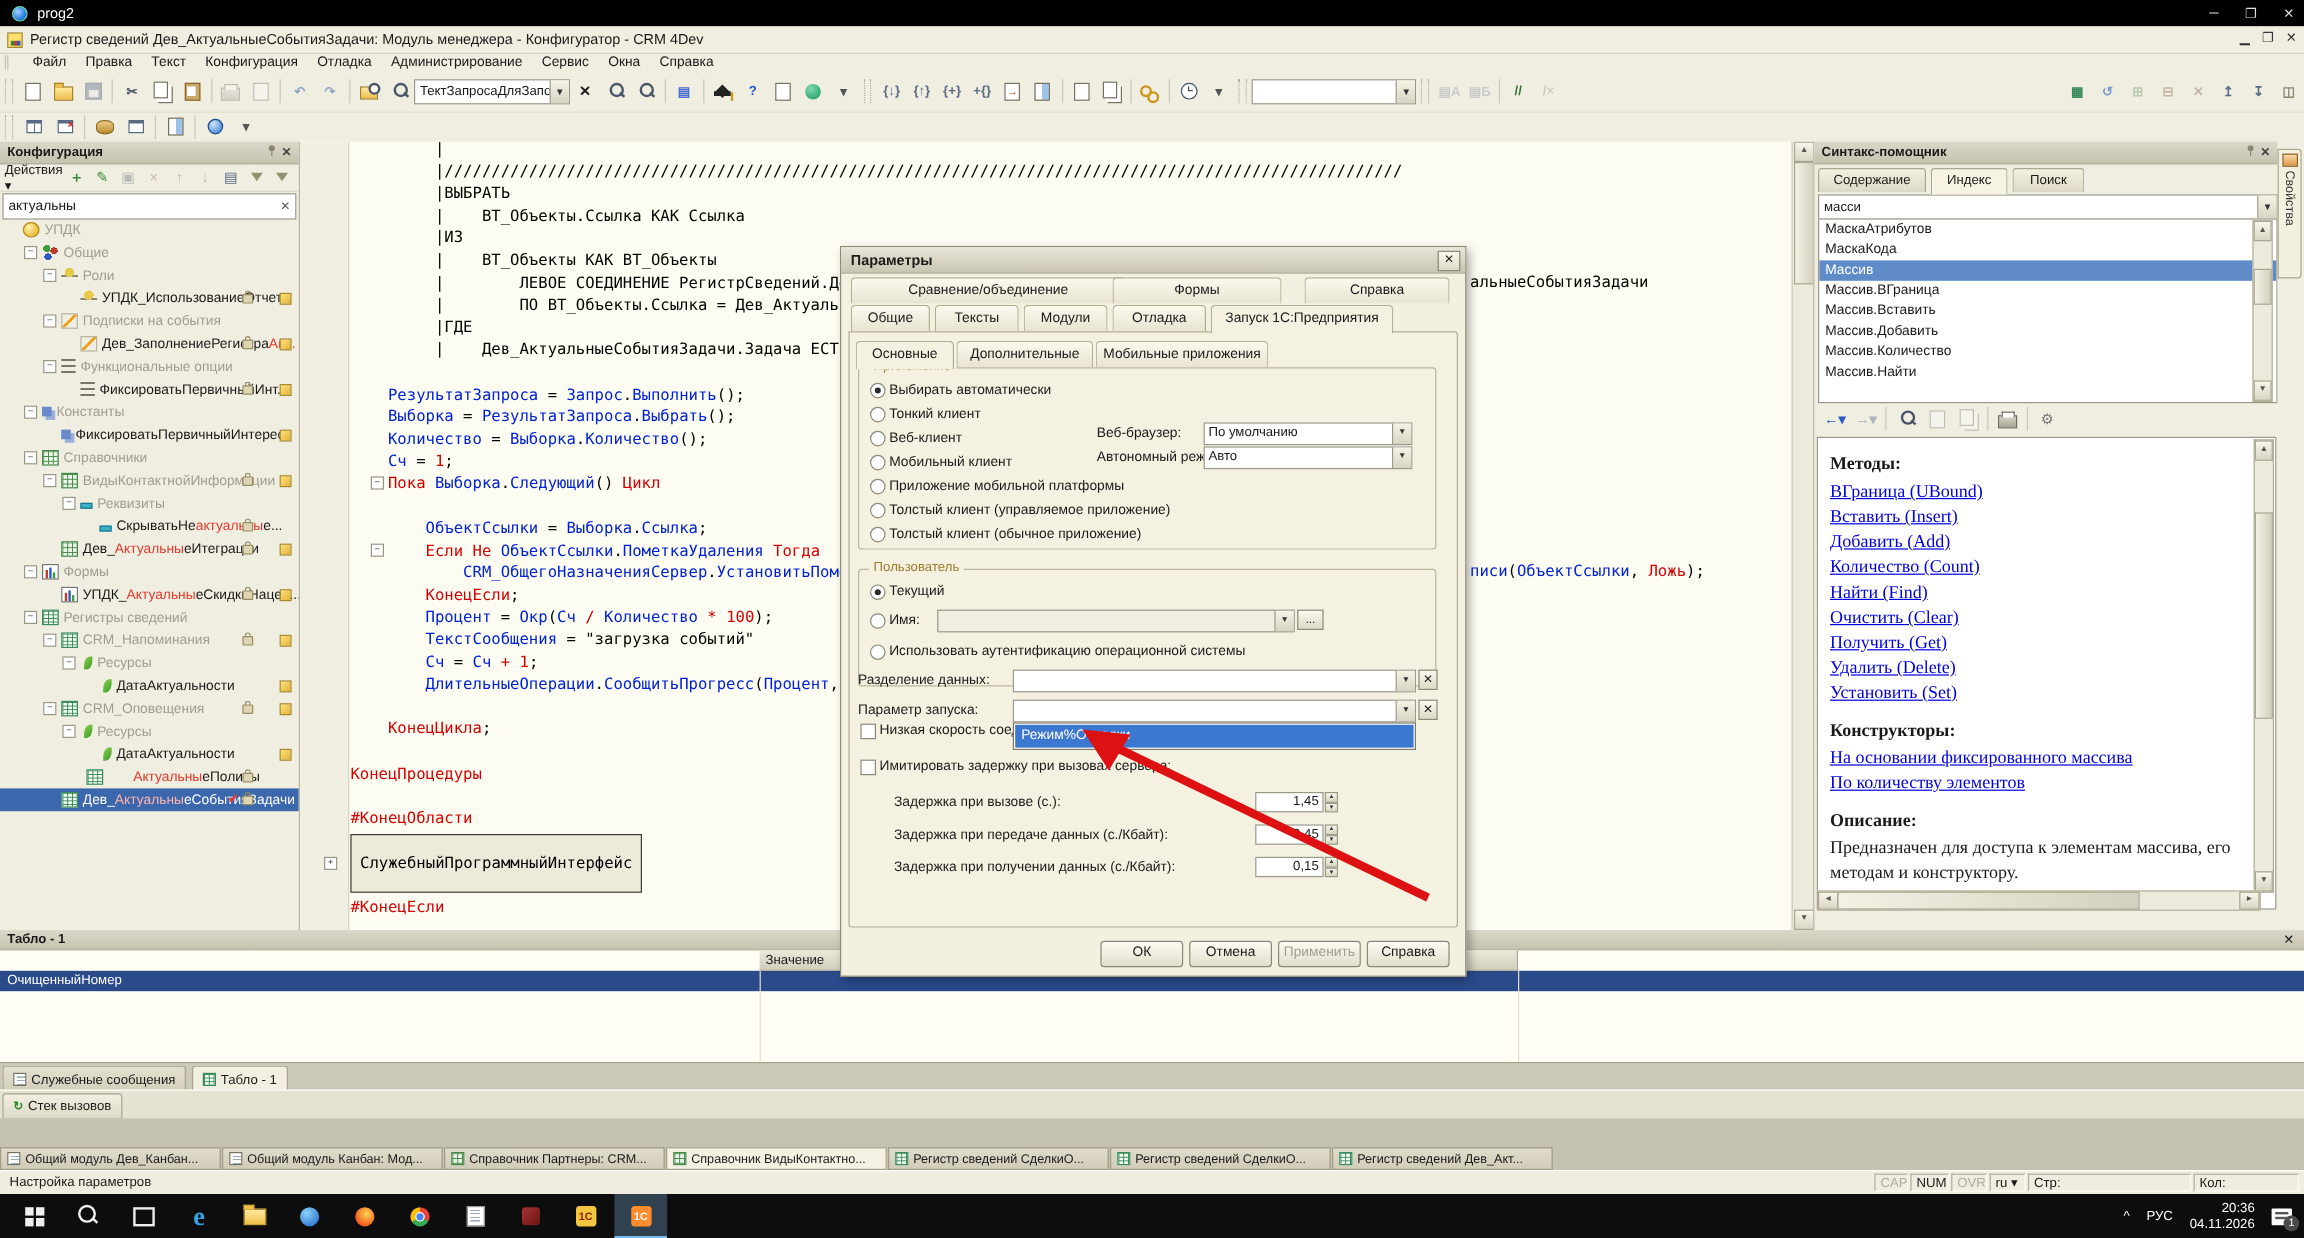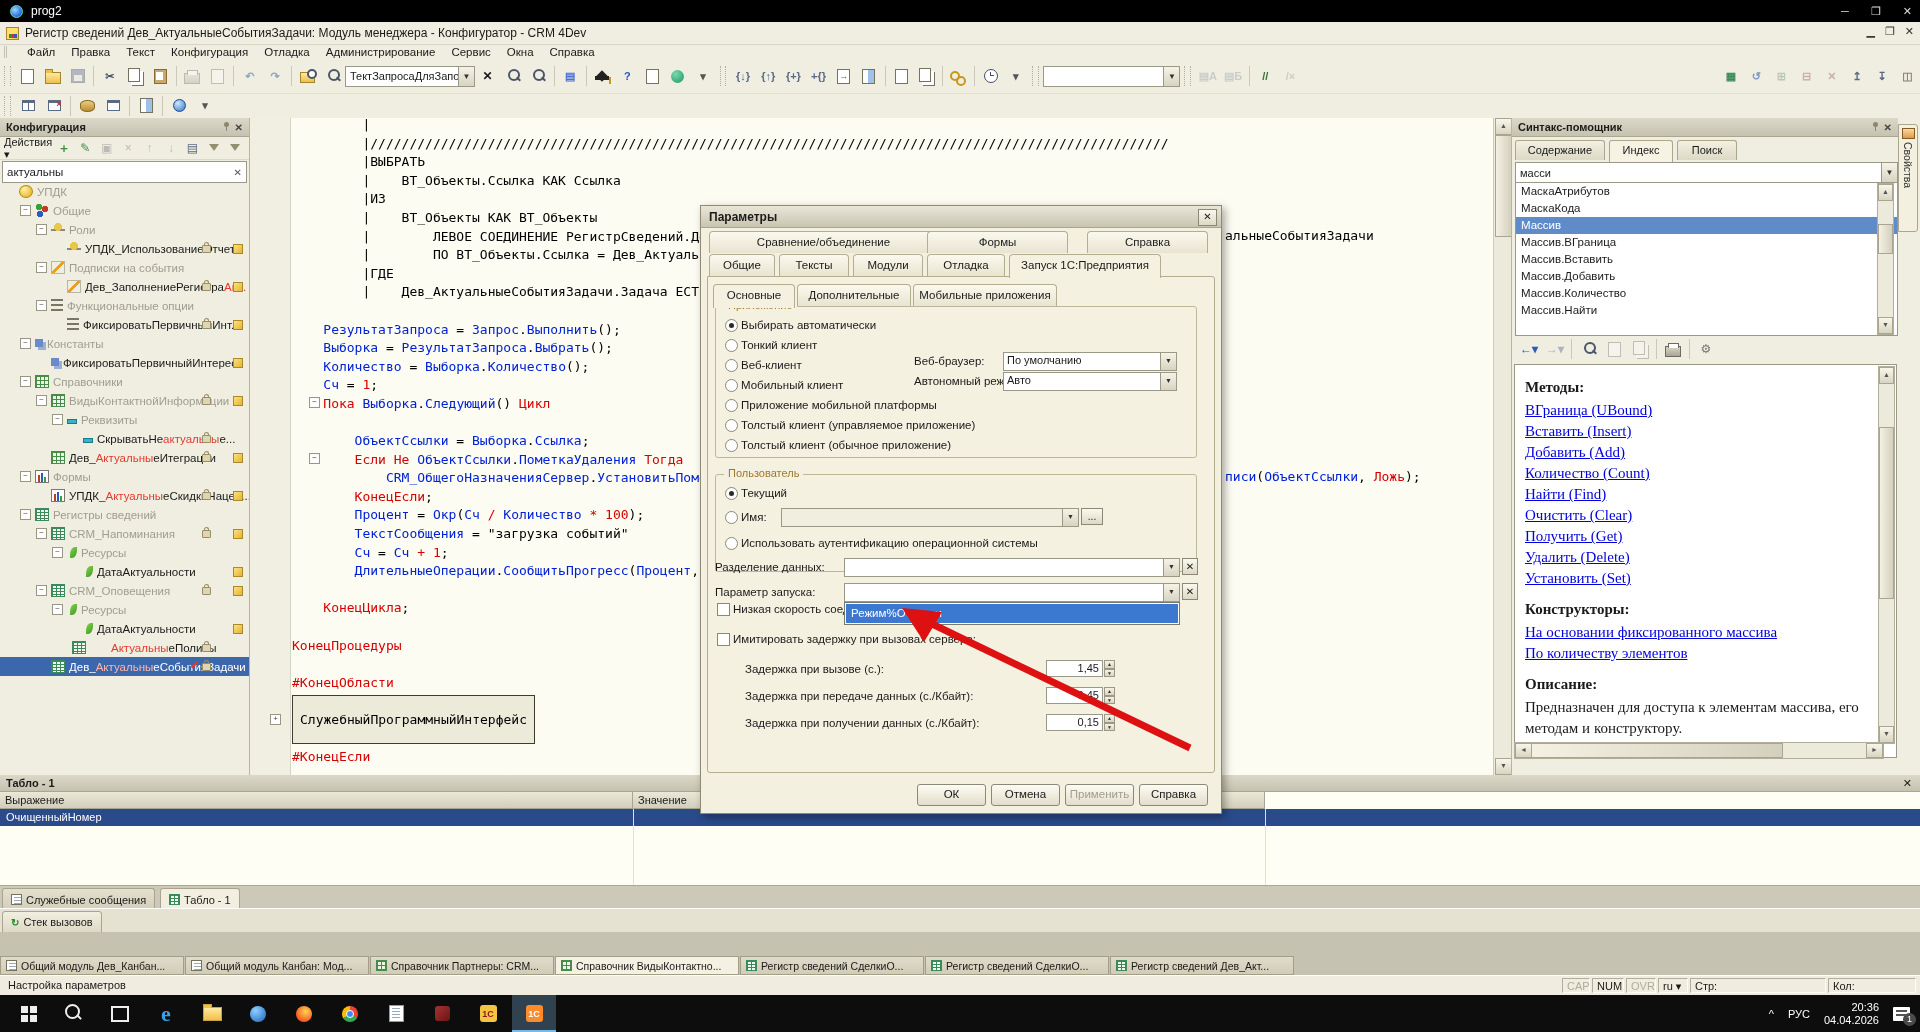--- a/index.html
+++ b/index.html
@@ -796,21 +796,20 @@
     <div id="tablohead">
       <span>Табло - 1</span>
       <span style="margin-left:auto;padding-right:8px;font-weight:normal;">✕</span>
     </div>
     <div id="tablocols"></div>
     <div id="trowsel">
       <span>ОчищенныйНомер</span>
     </div>
     <div class="tgridline" style="left:633px;"></div>
     <div class="tgridline" style="left:1265px;"></div>
-  <div class="tcol" style="left: 0px; width: 633px;">Выражение</div>
       <div class="tcol" style="left: 633px; width: 632px;">Значение</div>
     </div>
 
   <div id="btabs" class="abs">
       <div class="btab" style="left: 2px;">
         <span class="wtico wt-module"></span>
         <span>Служебные сообщения</span>
       </div>
       <div class="btab act" style="left: 160px;">
         <span class="wtico wt-register"></span>
@@ -864,21 +863,21 @@
     <span class="scell" style="left:1690px;width:136px;">Стр:</span>
     <span class="scell" style="left:1828px;width:88px;">Кол:</span>
   </div>
 
   <div id="taskbar" class="abs">
     <div id="tkright">
       <span>^</span>
       <span>РУС</span>
       <div id="tktime">
         <div>20:36</div>
-        <div>04.04.2026</div>
+        <div>04.11.2026</div>
       </div>
       <div id="tknotif">
         <span id="tkbadge">1</span>
       </div>
     </div>
   <div class="tk" style="left: 6px;">
         <span class="ic-start"></span>
       </div>
       <div class="tk" style="left: 52px;">
         <span class="ic-search"></span>

